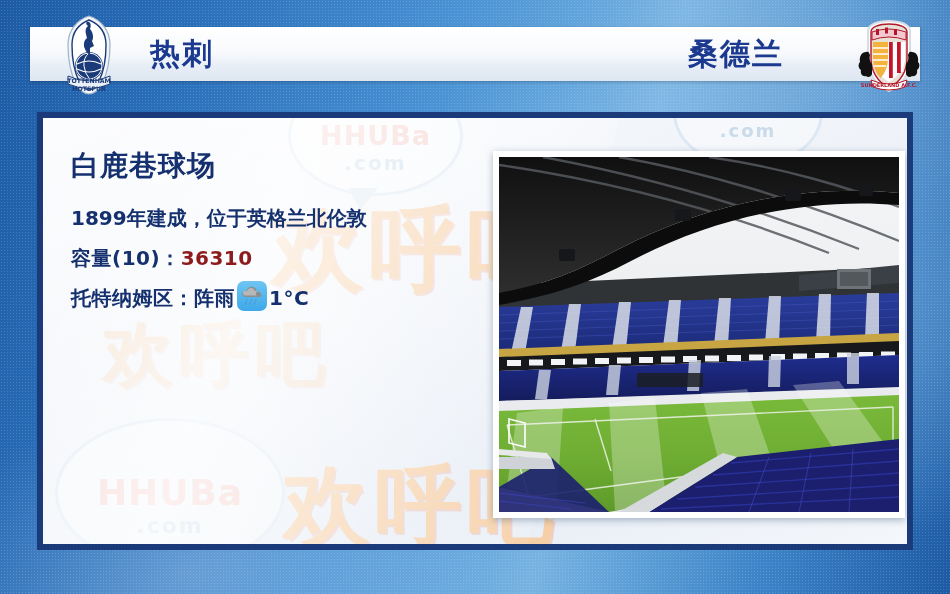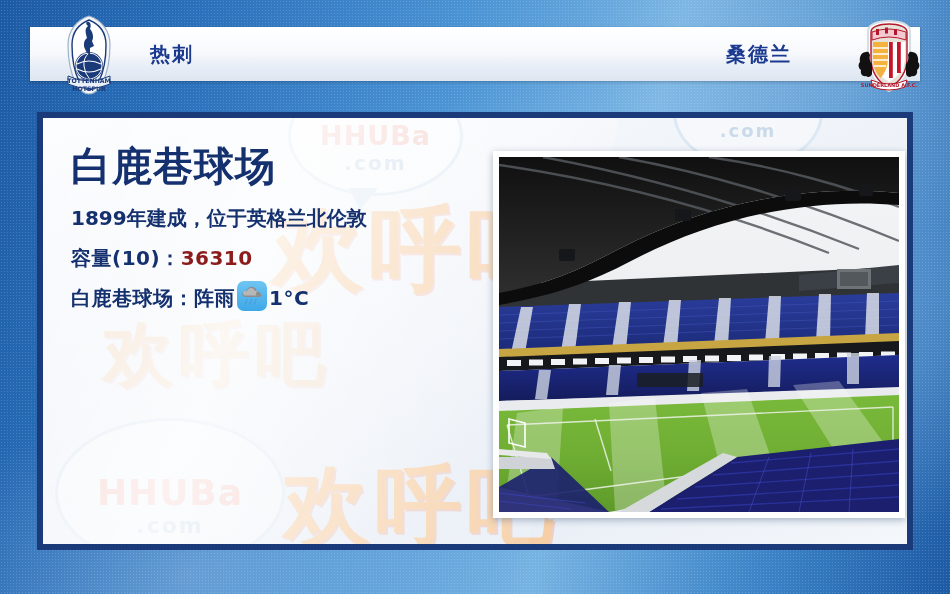--- a/index.html
+++ b/index.html
@@ -45,28 +45,28 @@
   
   #header-bar {
     position:absolute; left:30px; top:27px;
     width:890px; height:54px;
     background: linear-gradient(180deg,#ffffff 0%,#f7f9fc 48%,#e8eef6 72%,#dde6f1 100%);
     box-shadow: 0 1px 3px rgba(0,0,0,.25);
     z-index: 3;
   }
   .team-name {
     position:absolute; top:8px;
-    font-size:20px; font-weight:bold;
+    font-size:30px; font-weight:bold;
     color:#1b3a8f;
     letter-spacing:2px;
     line-height:38px;
     white-space:nowrap;
   }
   #home-name { left:120px; }
-  #away-name { right:128px; }
+  #away-name { right:136px; }
 
   
   .crest { position:absolute; z-index:5; }
   #home-crest { left:60px;  top:14px; width:58px; height:82px; }
   #away-crest { right:24px; top:18px; width:74px; height:76px; }
 
   
   #main-panel {
     position:absolute; left:37px; top:112px;
     width:876px; height:438px;
@@ -111,21 +111,21 @@
     text-shadow: 2px 2px 0 rgba(240,150,120,.35);
   }
 
   
   #info-col {
     position:absolute; left:28px; top:20px;
     width:420px;
     z-index:4;
   }
   #stadium-title {
-    font-size:40px; font-weight:bold; color:#15306e;
+    font-size:28px; font-weight:bold; color:#15306e;
     line-height:56px; letter-spacing:1px;
     margin-bottom:4px;
   }
   .info-line {
     font-size:20px; font-weight:bold; color:#15306e;
     line-height:40px; letter-spacing:0.5px;
     white-space:nowrap;
   }
   .num-red { color:#8d1b1b;margin-top:24px; }
   .desc { letter-spacing:0px; }
@@ -232,21 +232,21 @@
 
       <div class="info-line desc">1899年建成，位于英格兰北伦敦</div>
 
       <div class="info-line">
         <span>容量(10)：</span><span class="num-red">36310</span>
       </div>
 
 
 
       <div class="info-line">
-        <span>白鹿巷球场：</span><span>阵雨</span><span class="weather-icon">
+        <span>托特纳姆区：</span><span>阵雨</span><span class="weather-icon">
           <svg viewBox="0 0 30 30" width="30" height="30">
             <path d="M9 16 C6 16 4.5 13.8 5.6 11.6 C6.4 10 8.2 9.4 9.6 9.9 C10.2 7 12.8 5.2 15.6 5.8 C18 6.3 19.6 8.3 19.7 10.5 C22 10.2 24.2 11.9 24.3 14.1 C24.4 15.3 23.6 16 22.4 16 Z" fill="#8d8d8d"></path>
             <path d="M7.6 14.4 C5.6 13.6 5.4 11 7.2 10.1 C8.2 9.6 9.3 9.8 10 10.4 C10.6 8.1 12.6 6.6 14.8 7 C16.4 7.3 17.5 8.5 17.9 9.9 C18.6 9.5 19.6 9.6 20.2 10.2 C19.4 10.9 18.9 12 19 13.2 C19.1 13.7 19.3 14.1 19.5 14.4 Z" fill="#b7b7b7"></path>
             <g stroke="#4aa3e0" stroke-width="1.5" stroke-linecap="round">
               <line x1="10" y1="18.5" x2="8.8" y2="21.5"></line>
               <line x1="14.5" y1="18.5" x2="13.3" y2="21.5"></line>
               <line x1="19" y1="18.5" x2="17.8" y2="21.5"></line>
             </g>
             <g fill="#4aa3e0">
               <circle cx="8.6" cy="22.4" r="1.2"></circle>

